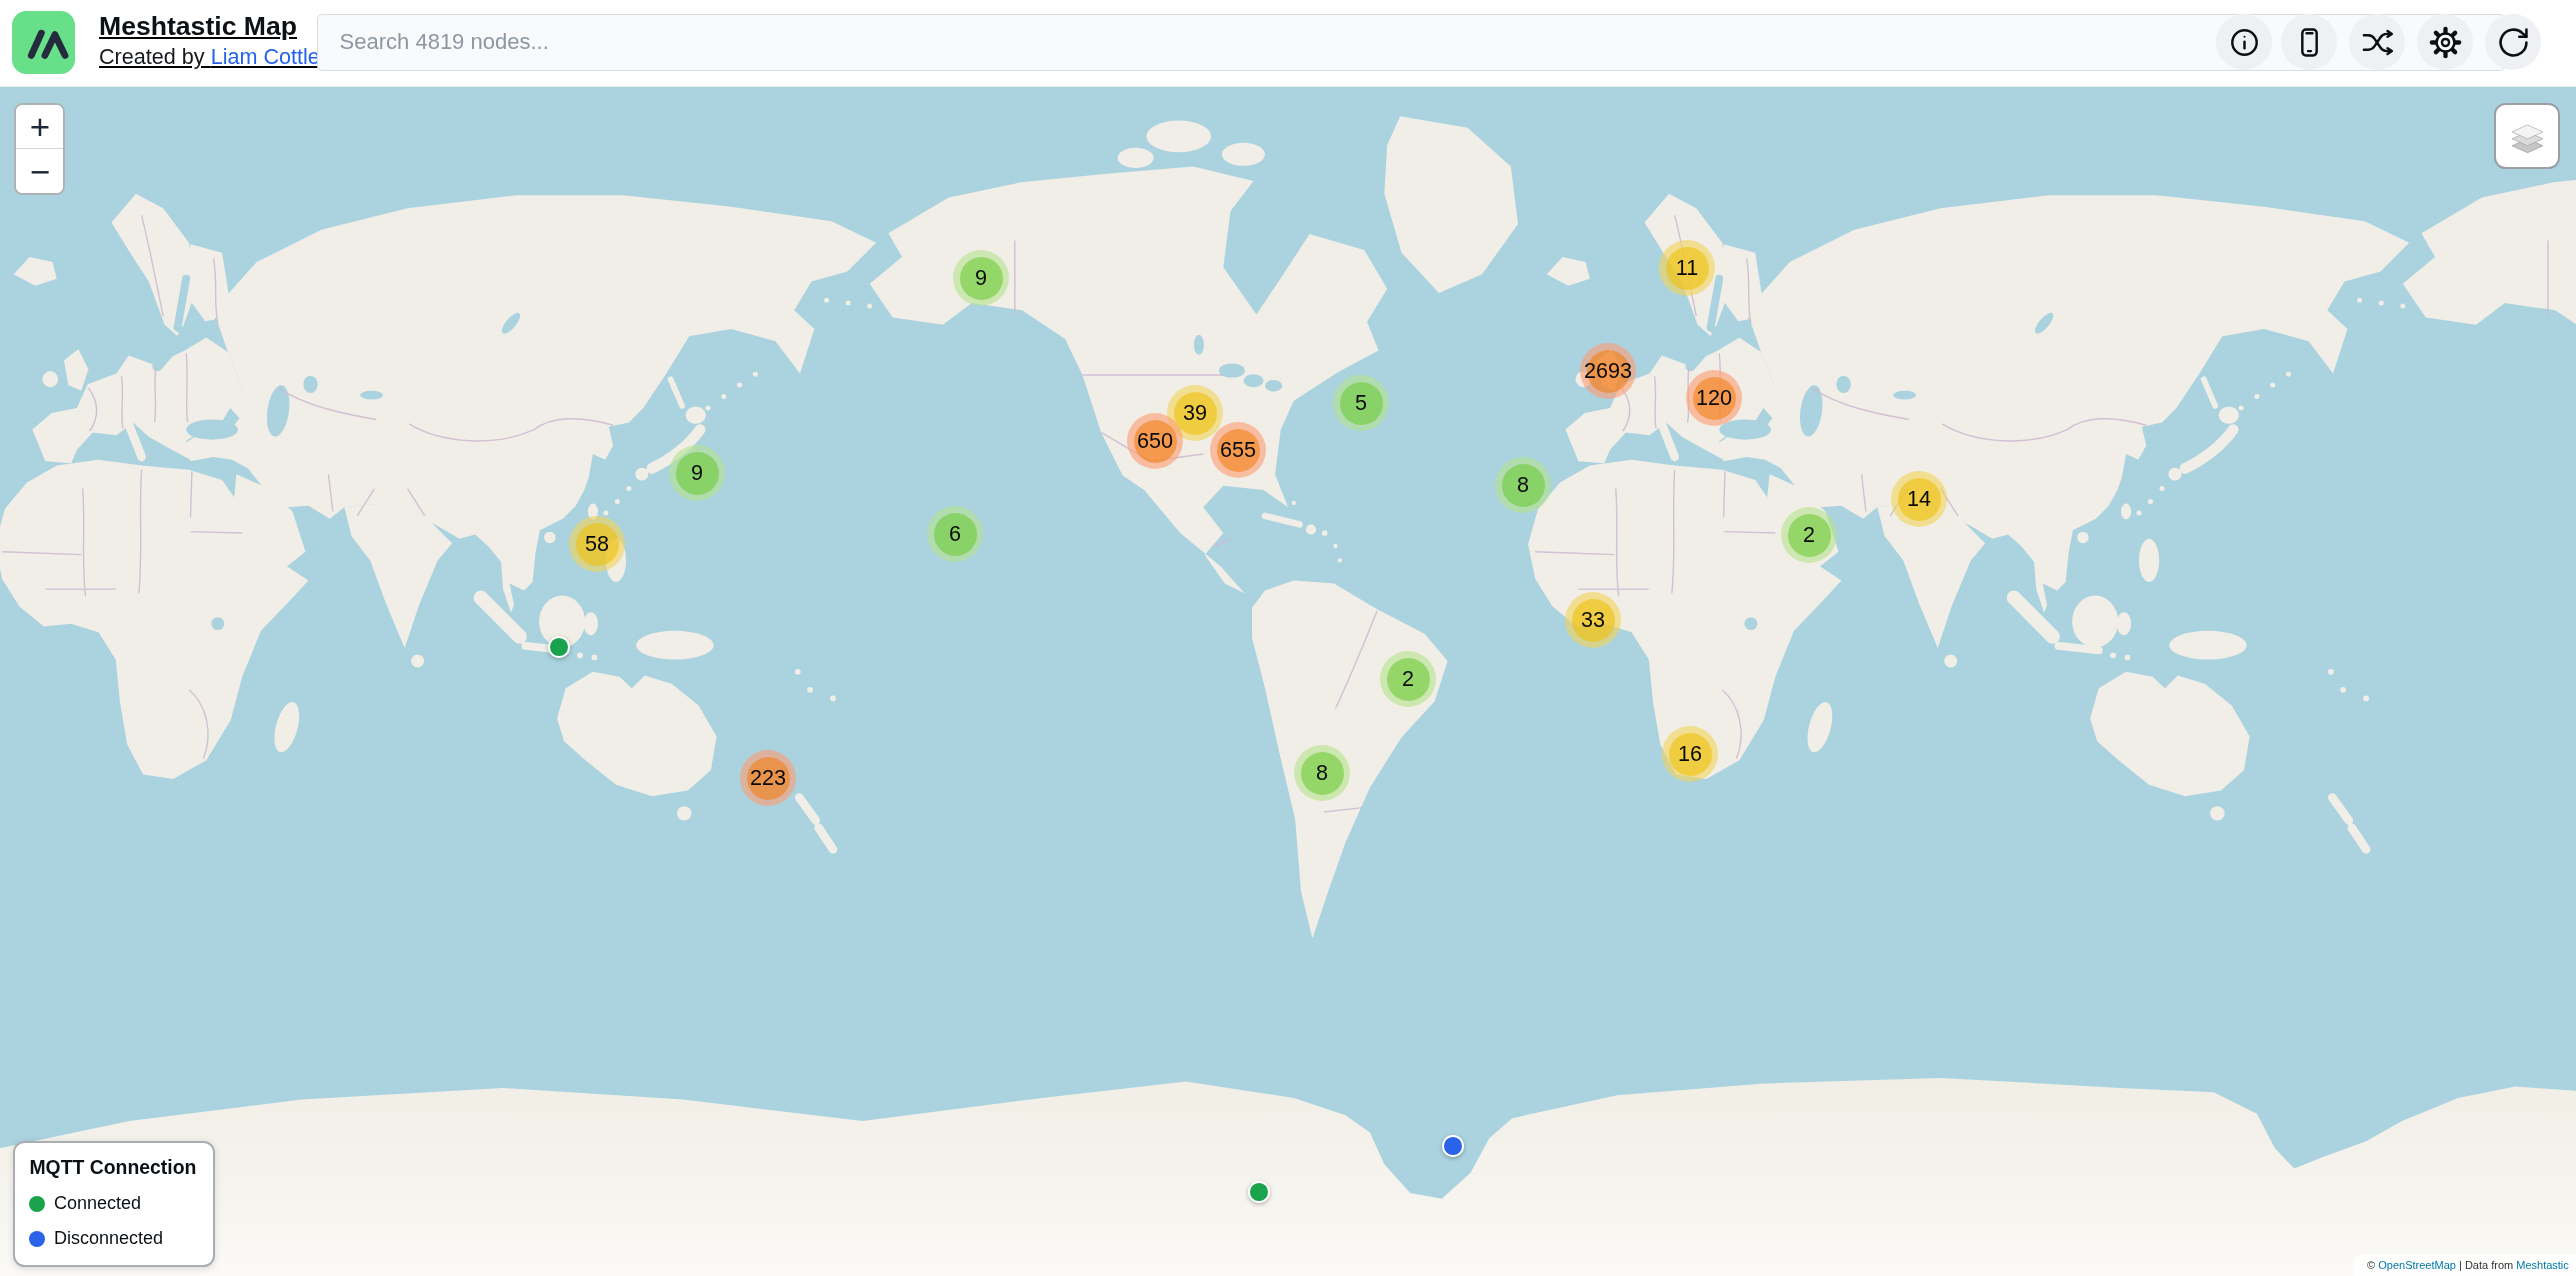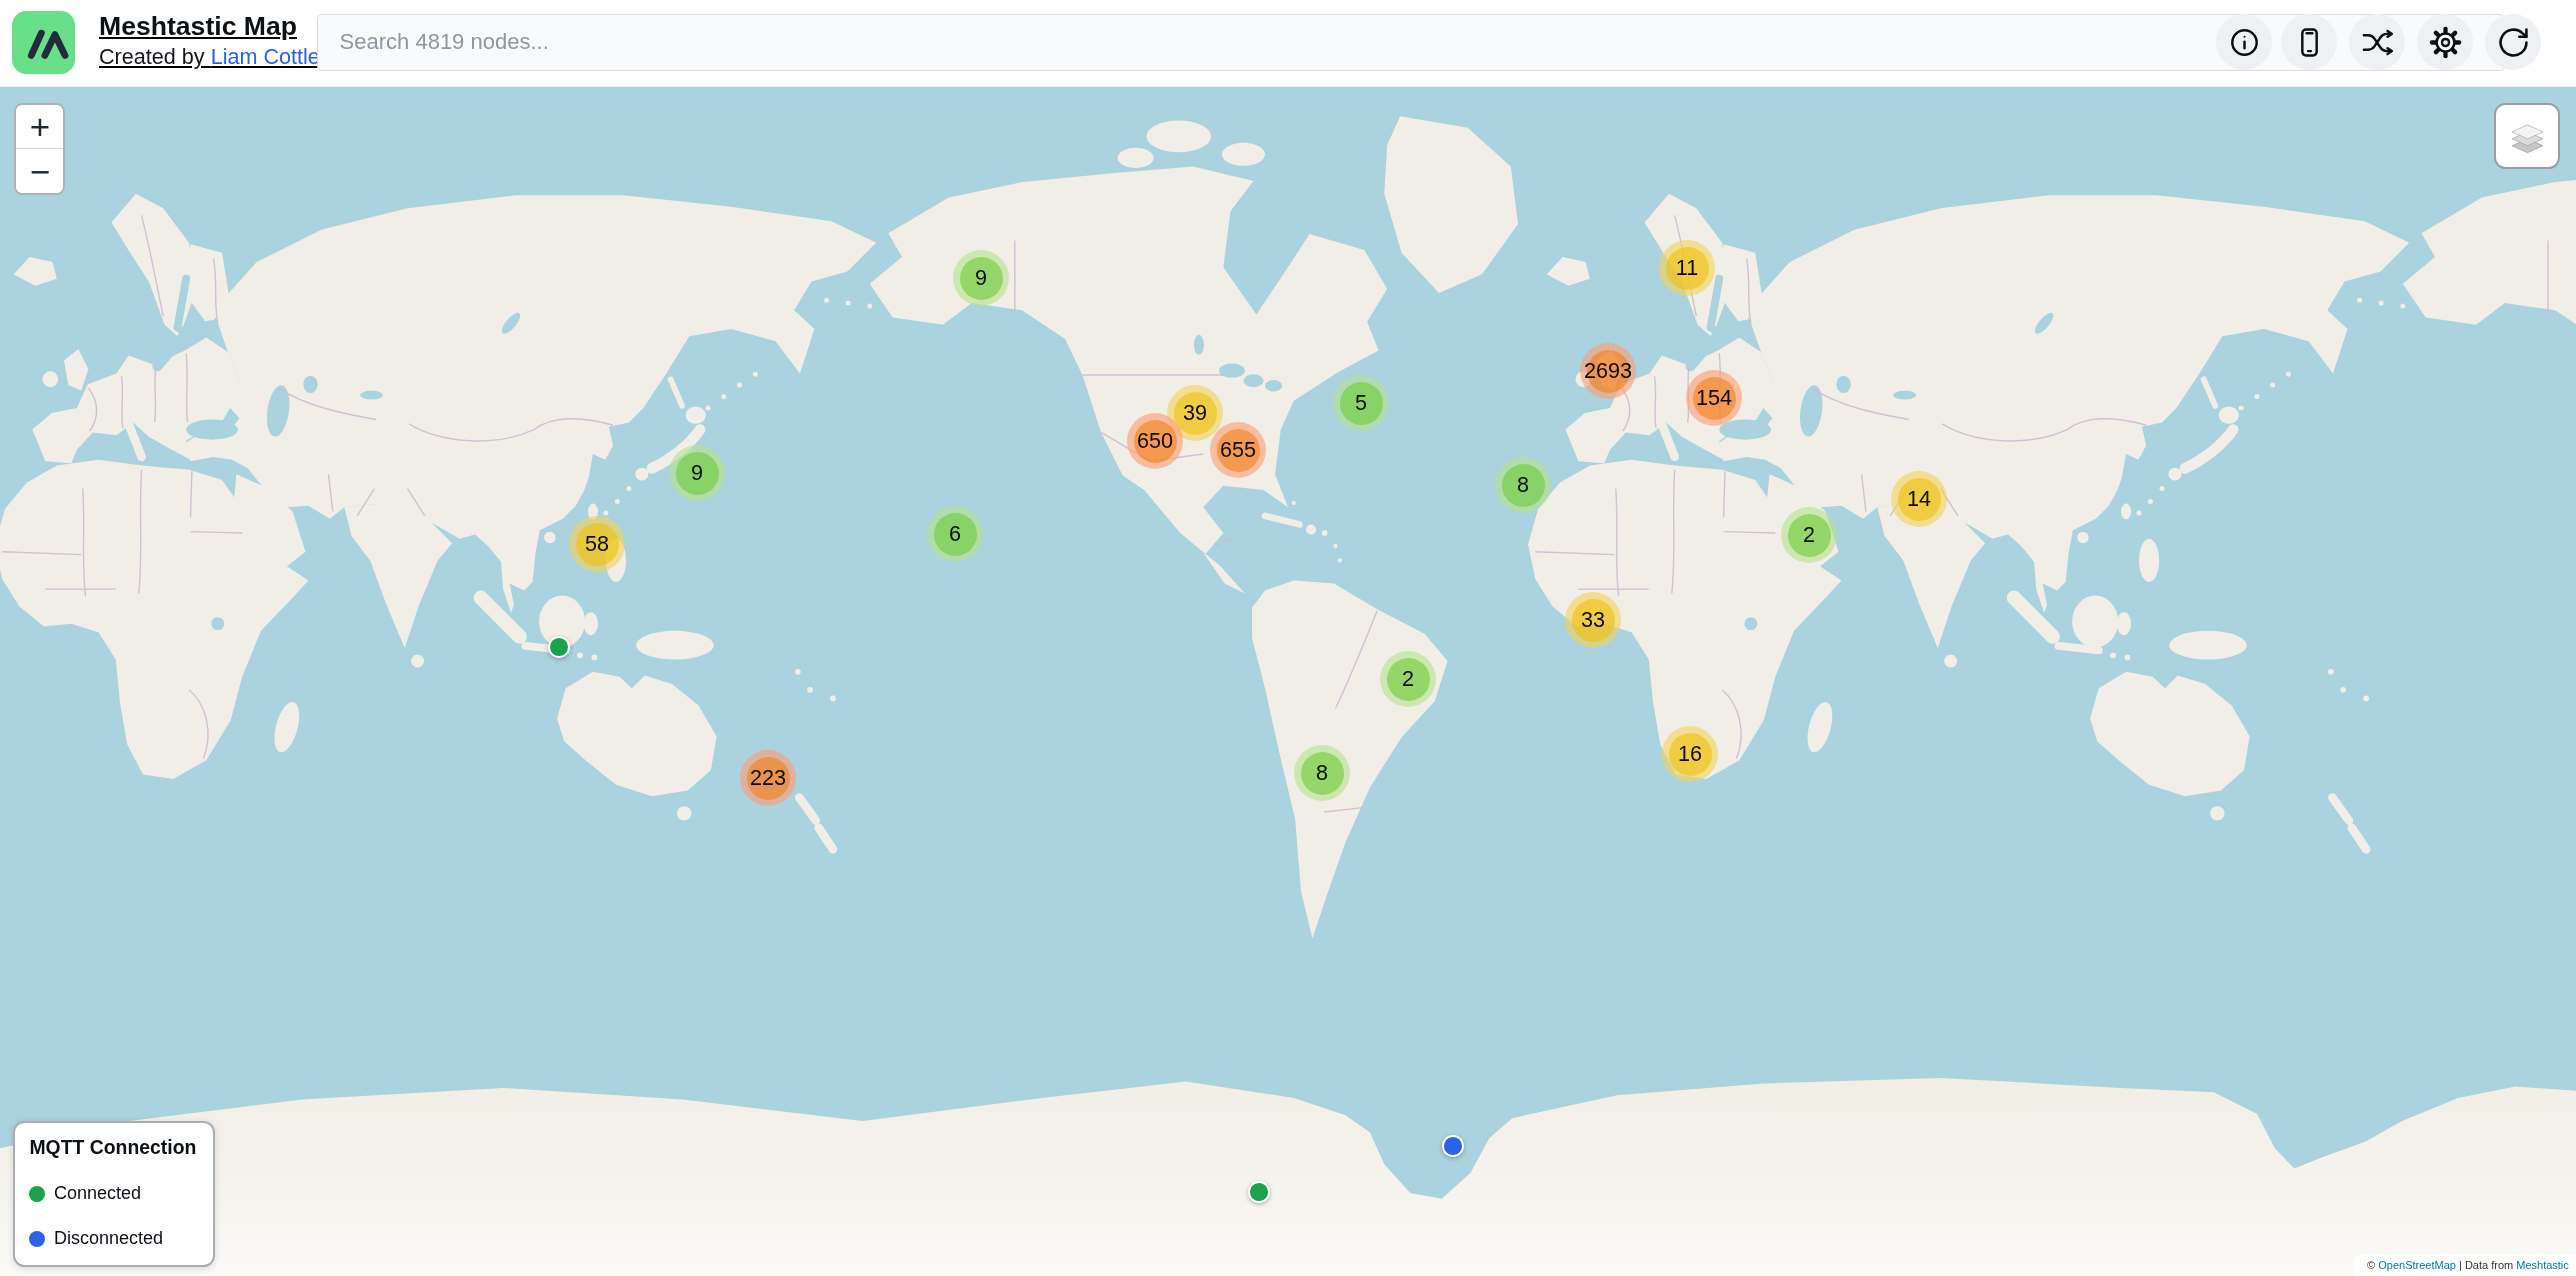--- a/index.html
+++ b/index.html
@@ -41,21 +41,21 @@
     border-radius:8.6px;overflow:hidden;z-index:10;background:#fff;}
   .zoom-btn{width:47px;height:44px;background:#fff;font-size:35px;color:#1f2937;display:flex;align-items:center;
     justify-content:center;border:none;cursor:pointer;font-family:inherit;line-height:1;padding:0;}
   .zoom-btn.first{border-bottom:1.4px solid #d7d7d7;}
   .layers-ctl{position:absolute;right:16px;top:17px;width:66px;height:66px;background:#fff;border:2.9px solid #999fa4;
     border-radius:11.5px;z-index:10;display:flex;align-items:center;justify-content:center;box-sizing:border-box;cursor:pointer;}
   
   .legend{position:absolute;left:13px;bottom:10px;background:#fff;border:2.2px solid #a9aeb4;border-radius:11.5px;
     padding:13px 17px 16px 14.4px;z-index:10;min-width:144px;box-shadow:0 1.4px 7.2px rgba(0,0,0,.12);}
   .legend-title{font-size:19.4px;font-weight:bold;color:#0c1116;}
-  .legend-row{display:flex;align-items:center;gap:8.6px;font-size:18px;color:#0c1116;margin-top:24px;}
+  .legend-row{display:flex;align-items:center;gap:8.6px;font-size:18px;color:#0c1116;margin-top:14px;}
   .legend-row:first-of-type{margin-top:11.5px;}
   .legend-dot{width:16px;height:16px;border-radius:50%;flex:none;}
   
   .attribution{position:absolute;right:0;bottom:0;background:rgba(255,255,255,.82);padding:5px 7.2px 6.5px 14.4px;
     font-size:11px;color:#333;z-index:10;border-top-left-radius:10px;white-space:nowrap;}
   .attribution .atlink{color:#0078a8;cursor:pointer;}
 </style>
 </head>
 <body>
 
@@ -284,21 +284,21 @@
 <div class="cluster small" style="left: 981px; top: 192px;">
       <div class="inner">9</div>
     </div>
     <div class="cluster medium" style="left: 1687px; top: 182px;">
       <div class="inner">11</div>
     </div>
     <div class="cluster large" style="left: 1608px; top: 285px;">
       <div class="inner">2693</div>
     </div>
     <div class="cluster large" style="left: 1714px; top: 312px;">
-      <div class="inner">154</div>
+      <div class="inner">120</div>
     </div>
     <div class="cluster medium" style="left: 1195px; top: 327px;">
       <div class="inner">39</div>
     </div>
     <div class="cluster large" style="left: 1155px; top: 355px;">
       <div class="inner">650</div>
     </div>
     <div class="cluster large" style="left: 1238px; top: 364px;">
       <div class="inner">655</div>
     </div>

